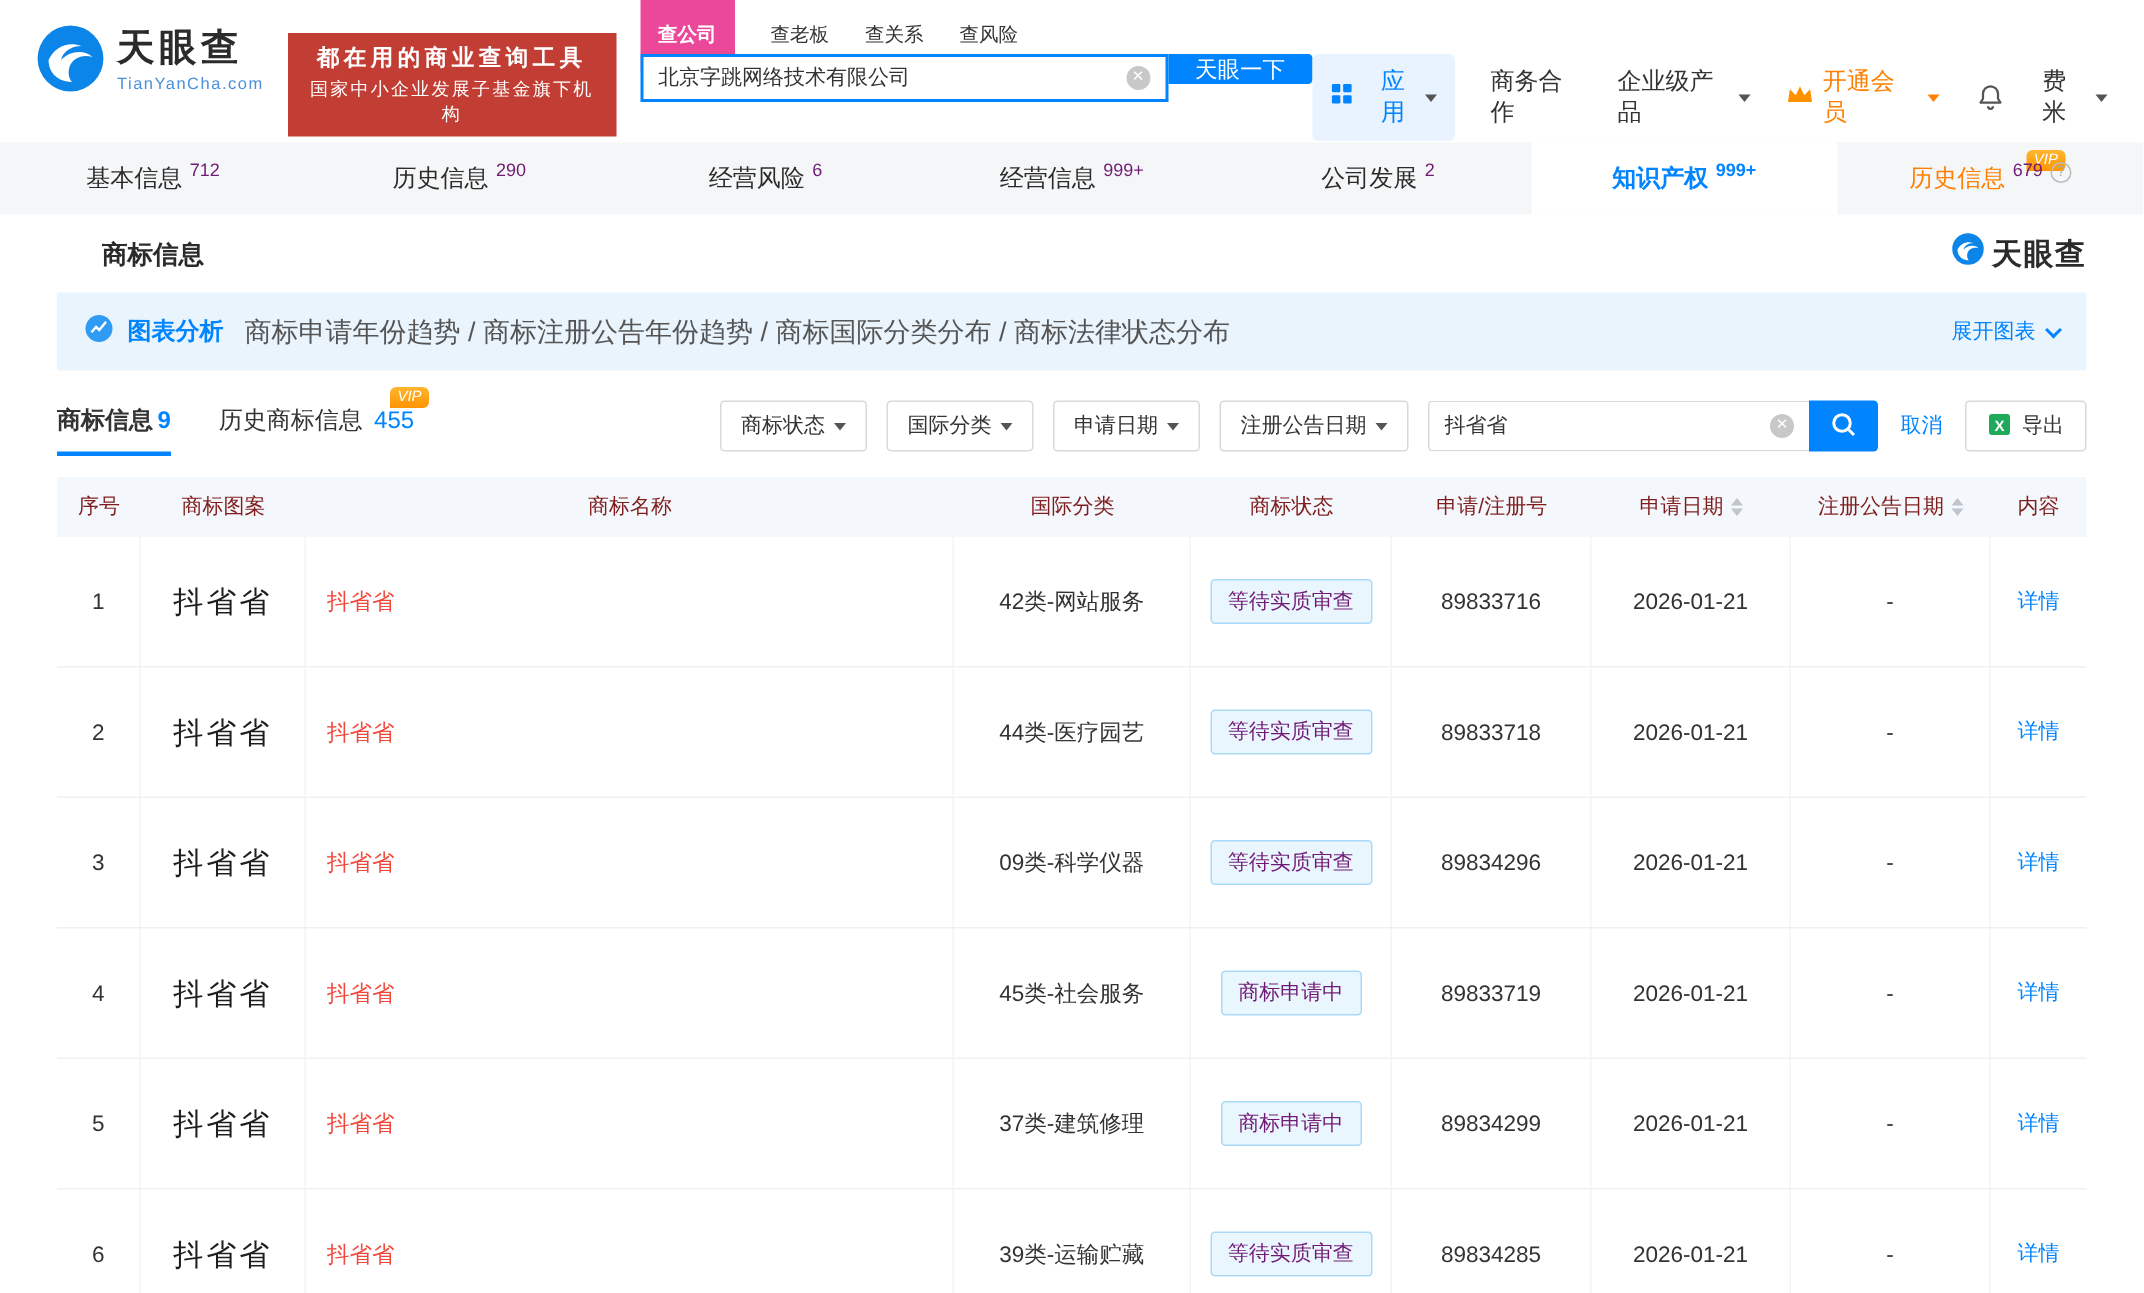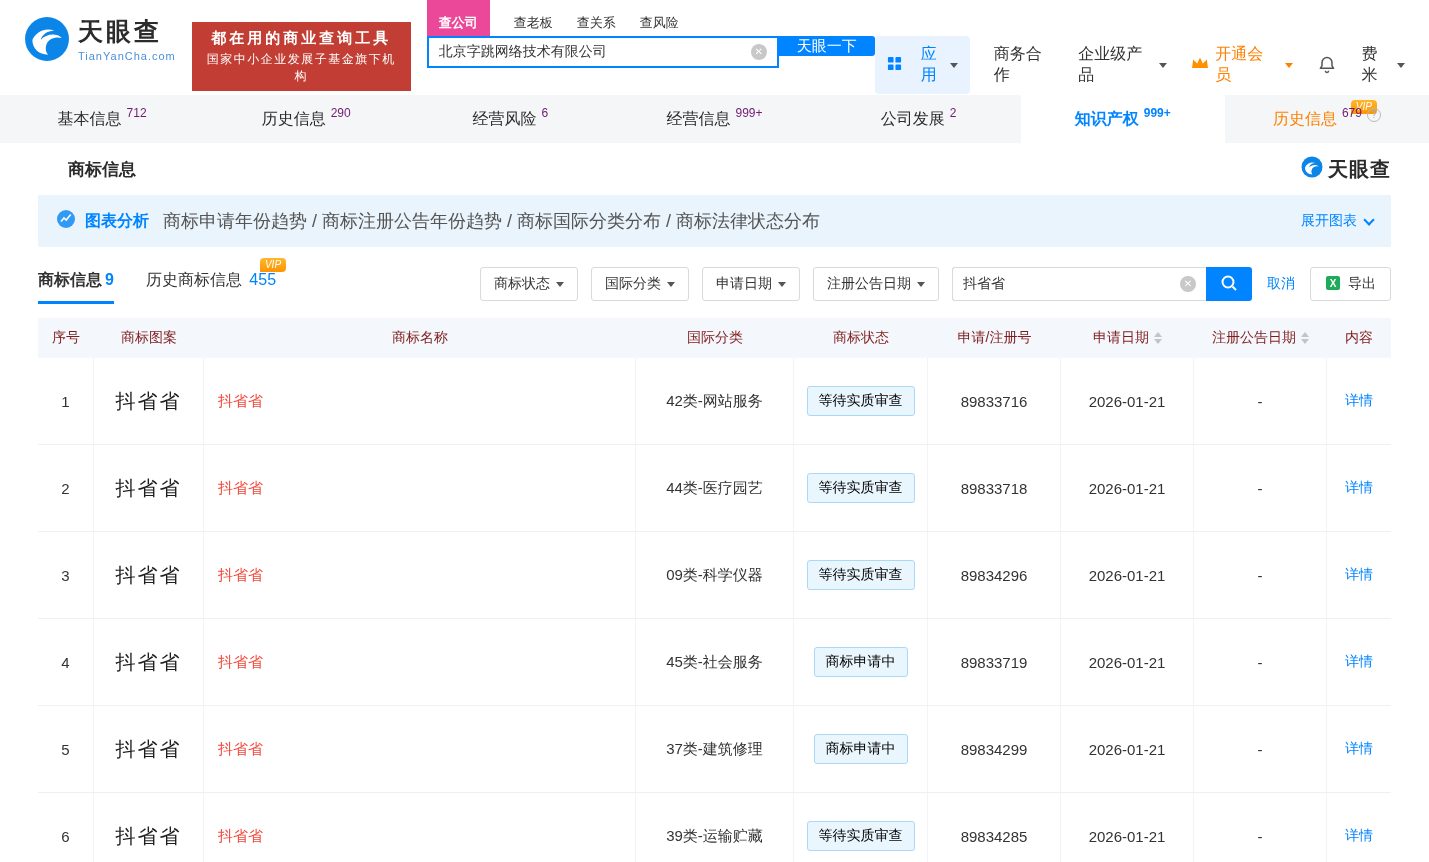--- a/index.html
+++ b/index.html
@@ -87,21 +87,21 @@
   .col-name { width:432px; flex-shrink:0; }
   .td.col-name { justify-content:flex-start; padding-left:14px; }
   .col-class { width:158px; flex-shrink:0; }
   .col-status { width:134px; flex-shrink:0; }
   .col-regno { width:133px; flex-shrink:0; }
   .col-date { width:133px; flex-shrink:0; }
   .col-pub { width:133px; flex-shrink:0; }
   .col-detail { flex:1; }
   .tm-image { font-family:"DejaVu Serif","Liberation Serif",serif; font-size:20px; color:#1e1e1e; letter-spacing:2px; }
   .tm-name { color:#f2483b; }
-  .status-badge { padding:5px 11px; background:#eaf6fe; border:1px solid #a9d9f7; border-radius:3px; color:#000000; font-size:14px; white-space:nowrap; }
+  .status-badge { padding:5px 11px; background:#eaf6fe; border:1px solid #a9d9f7; border-radius:3px; color:#701a75; font-size:14px; white-space:nowrap; }
   .detail-link { color:#0084ff; font-size:14px; cursor:pointer; }
   .sort { display:inline-flex; flex-direction:column; margin-left:5px; gap:2px; }
   .sort i { width:0; height:0; border-left:4px solid transparent; border-right:4px solid transparent; }
   .sort .up { border-bottom:5px solid #c0c4cc; }
   .sort .down { border-top:5px solid #c0c4cc; }
 </style>
 </head>
 <body>
 
 <div class="header">

